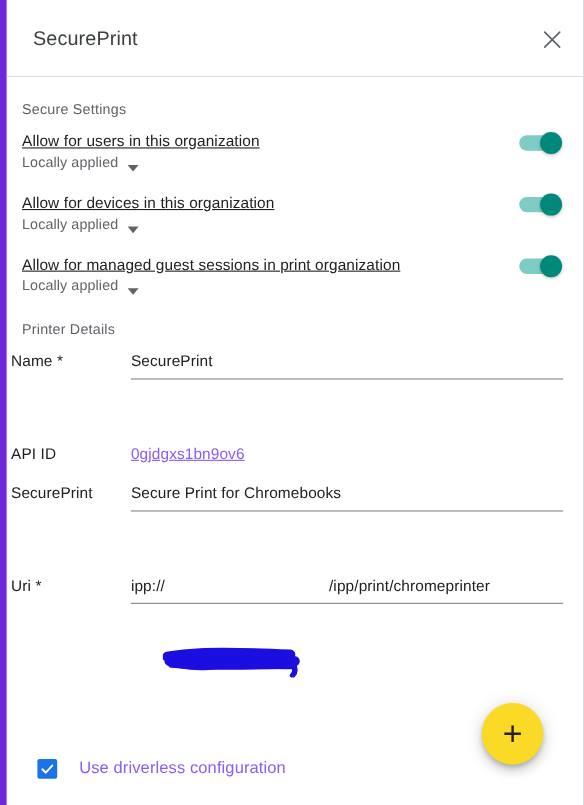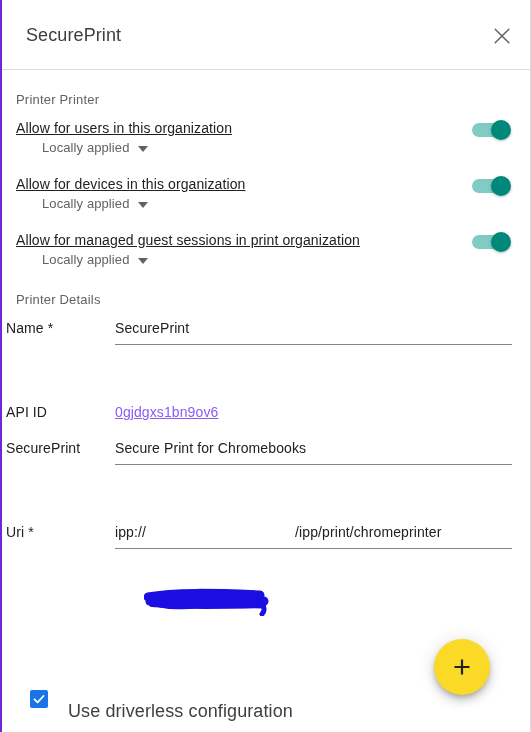--- a/index.html
+++ b/index.html
@@ -14,21 +14,21 @@
     color: #202124;
     overflow: hidden;
   }
 
   .panel {
     position: relative;
     width: 531px;
     height: 732px;
     background: #ffffff;
     box-sizing: border-box;
-    border-left: 2px solid #6d28d9;
+    border-left: 6px solid #6d28d9;
     border-right: 1px solid #dadce0;
     overflow: hidden;
   }
 
   
   .header {
     position: relative;
     height: 70px;
     box-sizing: border-box;
     border-bottom: 1px solid #dadce0;
@@ -90,23 +90,22 @@
     font-weight: 500;
     letter-spacing: .1px;
     white-space: nowrap;
     text-decoration: underline;
   }
   .scope-wrap {
     position: absolute;
     left: 14px;
     top: 21px;
     display: flex;
-    align-items: center;
-    cursor: pointer;
-    margin-left: 26px;
+    align-items: flex-end;
+    cursor: pointer;
   }
   .scope-text {
     font-size: 13px;
     line-height: 16px;
     color: #5f6368;
     letter-spacing: .1px;
     white-space: nowrap;
   }
   .caret {
     width: 0;
@@ -212,24 +211,24 @@
     height: 18px;
     border-radius: 2px;
     background: #1a73e8;
     display: flex;
     align-items: center;
     justify-content: center;
   }
   .check-label {
     position: absolute;
     left: 66px;
-    top: 12px;
-    font-size: 18px;
+    top: 0;
+    font-size: 15px;
     line-height: 18px;
-    color: #404040;
+    color: #8b5cf6;
     letter-spacing: .1px;
     white-space: nowrap;
   }
 
   
   .fab {
     position: absolute;
     left: 432px;
     top: 639px;
     width: 56px;
@@ -257,21 +256,21 @@
       <span>
         <svg width="20" height="20" viewBox="0 0 20 20">
           <path d="M3.2 3.2 L16.8 16.8 M16.8 3.2 L3.2 16.8" stroke="#5f6368" stroke-width="1.5" fill="none" stroke-linecap="round"></path>
         </svg>
       </span>
     </div>
   </div>
 
   <div class="body">
 
-    <div class="section-title" style="top:22px;">Printer Printer</div>
+    <div class="section-title" style="top:22px;">Secure Settings</div>
 
     <div class="toggle-row" style="top:49px;">
       <div class="toggle-label">Allow for users in this organization</div>
       <div class="scope-wrap">
         <span class="scope-text">Locally applied</span>
         <span class="caret"></span>
       </div>
       <div class="toggle">
         <div class="toggle-track"></div>
         <div class="toggle-knob"></div>

